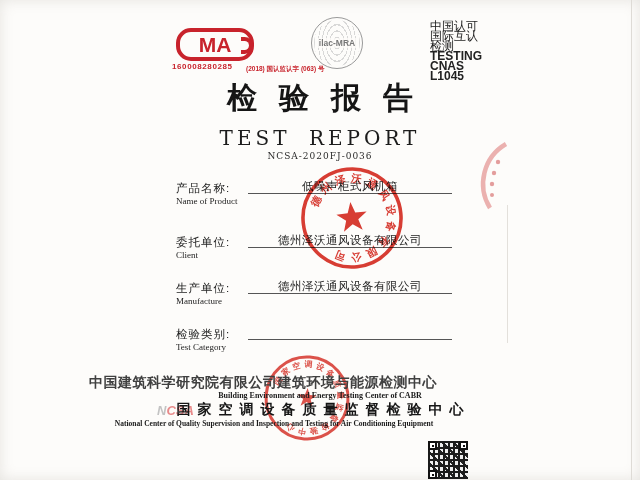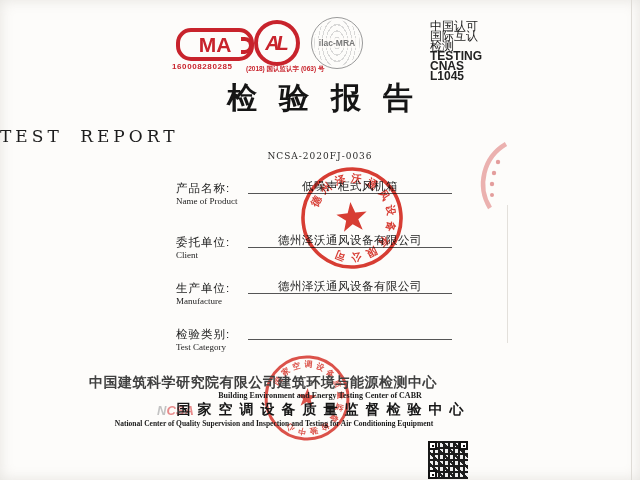--- a/index.html
+++ b/index.html
@@ -38,22 +38,22 @@
   .cnas-swoosh-top { position:absolute; left:2px; top:0px; width:56px; height:14px;
     border-top:4px solid #111; border-radius:50% 50% 0 0 / 100% 100% 0 0; }
   .cnas-swoosh-bot { position:absolute; left:2px; bottom:0px; width:56px; height:14px;
     border-bottom:4px solid #111; border-radius:0 0 50% 50% / 0 0 100% 100%; }
   .accred { left:430px; top:21px; width:70px; font-size:12px; line-height:10px; color:#222; }
   .accred .b { font-weight:bold; }
 
   
   .title-cn { left:0; top:78px; width:640px; text-align:center; font-size:30px; font-weight:bold;
     letter-spacing:22px; text-indent:22px; color:#151515; }
-  .title-en { left:0; top:126px; width:640px; text-align:left; font-family:"DejaVu Serif","Liberation Serif",serif;
-    font-size:17px; letter-spacing:4px; word-spacing:8px; color:#1c1c1c; }
+  .title-en { left:0; top:126px; width:640px; text-align:center; font-family:"DejaVu Serif","Liberation Serif",serif;
+    font-size:20px; letter-spacing:4px; word-spacing:8px; color:#1c1c1c; }
   .report-no { left:0; top:151px; width:640px; text-align:center; font-family:"DejaVu Serif","Liberation Serif",serif;
     font-size:9px; letter-spacing:1px; color:#2a2a2a; }
 
   
   .field-label-cn { left:176px; font-size:11.5px; color:#222; letter-spacing:1px; }
   .field-label-en { left:176px; font-size:9px; font-family:"Liberation Serif","DejaVu Serif",serif; color:#222; }
   .field-line { left:248px; width:204px; border-bottom:1px solid #555; height:1px; }
   .field-value { left:248px; width:204px; text-align:center; font-size:11.5px; color:#222; letter-spacing:.5px; white-space:nowrap; }
 
   
@@ -89,23 +89,20 @@
 <body>
 
 <div class="page">
 
   <div class="abs cma-box">
     <span class="cma-ma">MA</span>
     <span class="cma-c"></span>
   </div>
   <div class="abs cma-num">160008280285</div>
 
-  <div class="abs cal-circle">
-    <span class="cal-al">AL</span>
-  </div>
   <div class="abs cal-cap">(2018) 国认监认字 (063) 号</div>
 
   <div class="abs ilac-circle">
     <span class="ilac-lines"></span>
     <span class="ilac-text">ilac-MRA</span>
   </div>
 
 
   <div class="abs accred">
     <div>中国认可</div>

